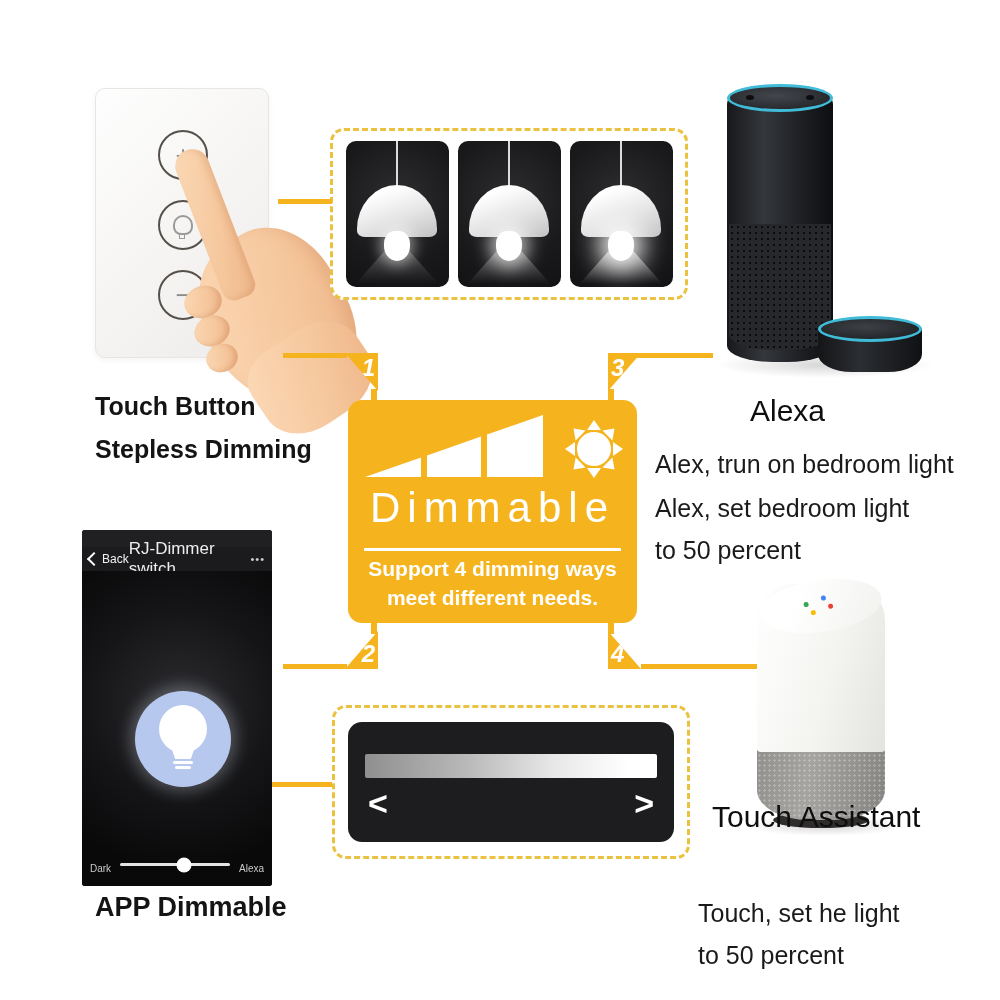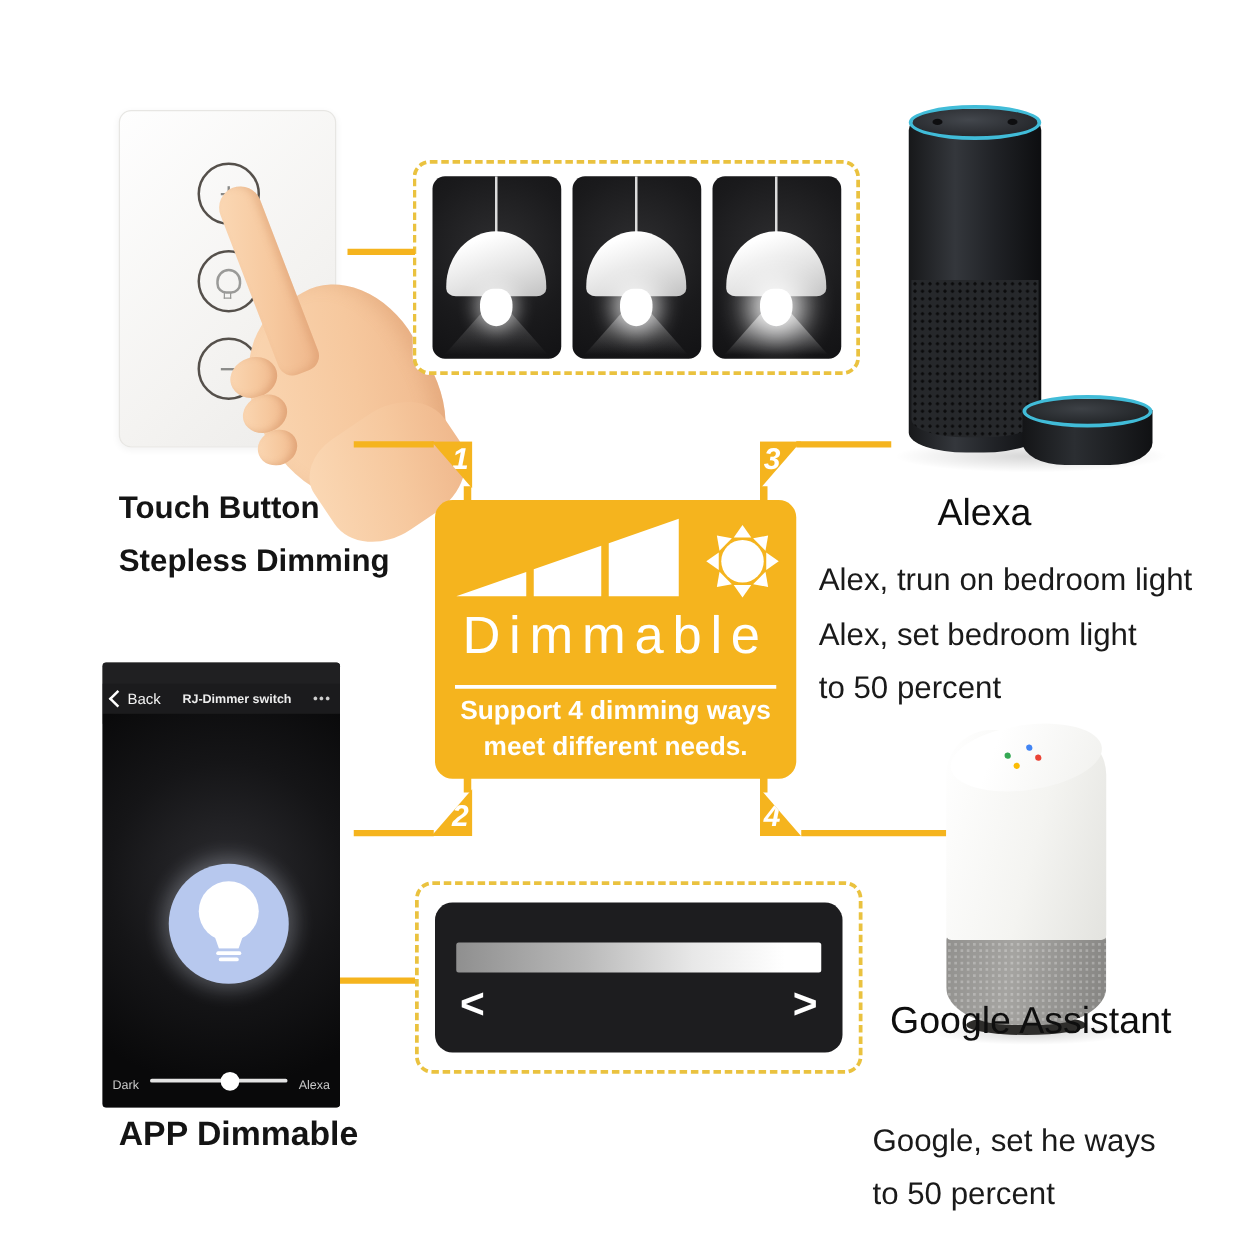--- a/index.html
+++ b/index.html
@@ -86,21 +86,21 @@
   .sig i{display:block;width:2px;background:#d5d5d5;}
   .ring-ico{width:7px;height:7px;border:1px solid #c9c9c9;border-radius:50%;}
   .shield-ico{width:7px;height:8px;background:#c9c9c9;clip-path:polygon(0 0,100% 0,100% 58%,50% 100%,0 58%);}
   .batt{width:15px;height:8px;border:1px solid #cfcfcf;border-radius:2px;position:relative;}
   .batt::before{content:"";position:absolute;right:-3px;top:2px;width:2px;height:4px;background:#cfcfcf;}
   .batt::after{content:"";position:absolute;left:1px;top:1px;bottom:1px;width:30%;background:#fff;}
   .p-nav{position:absolute;top:17px;left:0;right:0;height:24px;background:#1b1b1d;display:flex;
     align-items:center;justify-content:space-between;padding:0 7px;color:#f2f2f2;font-size:12px;}
   .back-chev{display:inline-block;width:8px;height:8px;border-left:2px solid #fff;border-bottom:2px solid #fff;
     transform:rotate(45deg);margin-right:3px;}
-  .p-title{font-size:10px;color:#ededed;font-weight:bold;}
+  .p-title{font-size:17px;color:#ededed;}
   .p-menu{letter-spacing:1px;color:#cfcfcf;font-size:11px;}
   .p-main{position:absolute;top:41px;left:0;right:0;bottom:0;
     background:radial-gradient(circle at 52% 42%,#2c2c30 0%,#151517 45%,#09090a 80%);}
   .app-bulb-circle{position:absolute;left:53px;top:120px;width:96px;height:96px;border-radius:50%;
     background:#b7c8ee;box-shadow:0 0 16px 5px rgba(235,242,255,.28);}
   .app-bulb-head{position:absolute;left:24px;top:14px;width:48px;height:48px;border-radius:50%;background:#fff;}
   .app-bulb-neck{position:absolute;left:33px;top:56px;width:30px;height:12px;background:#fff;
     clip-path:polygon(10% 0,90% 0,76% 100%,24% 100%);}
   .app-bulb-bar{position:absolute;background:#fff;height:3px;border-radius:2px;}
   .p-slider-row{position:absolute;left:8px;right:8px;top:292px;display:flex;color:#c9c9c9;font-size:10px;}
@@ -309,17 +309,17 @@
   <div class="abs gh-base"></div>
   <div class="abs gh-fabric"></div>
   <div class="abs gh-top">
     <div class="gh-face">
       <div class="gh-dot" style="left:44px;top:20px;background:#34A853;"></div>
       <div class="gh-dot" style="left:62px;top:16px;background:#4285F4;"></div>
       <div class="gh-dot" style="left:50px;top:29px;background:#FBBC05;"></div>
       <div class="gh-dot" style="left:68px;top:25px;background:#EA4335;"></div>
     </div>
   </div>
-  <div class="abs h-heading" style="left:712px;top:800px;">Google Assistant</div>
-  <div class="abs voice-line" style="left:698px;top:899px;">Google, set he ways</div>
+  <div class="abs h-heading" style="left:712px;top:800px;">Touch Assistant</div>
+  <div class="abs voice-line" style="left:698px;top:899px;">Touch, set he light</div>
   <div class="abs voice-line" style="left:698px;top:941px;">to 50 percent</div>
 
 </div>
 
 </body></html>

